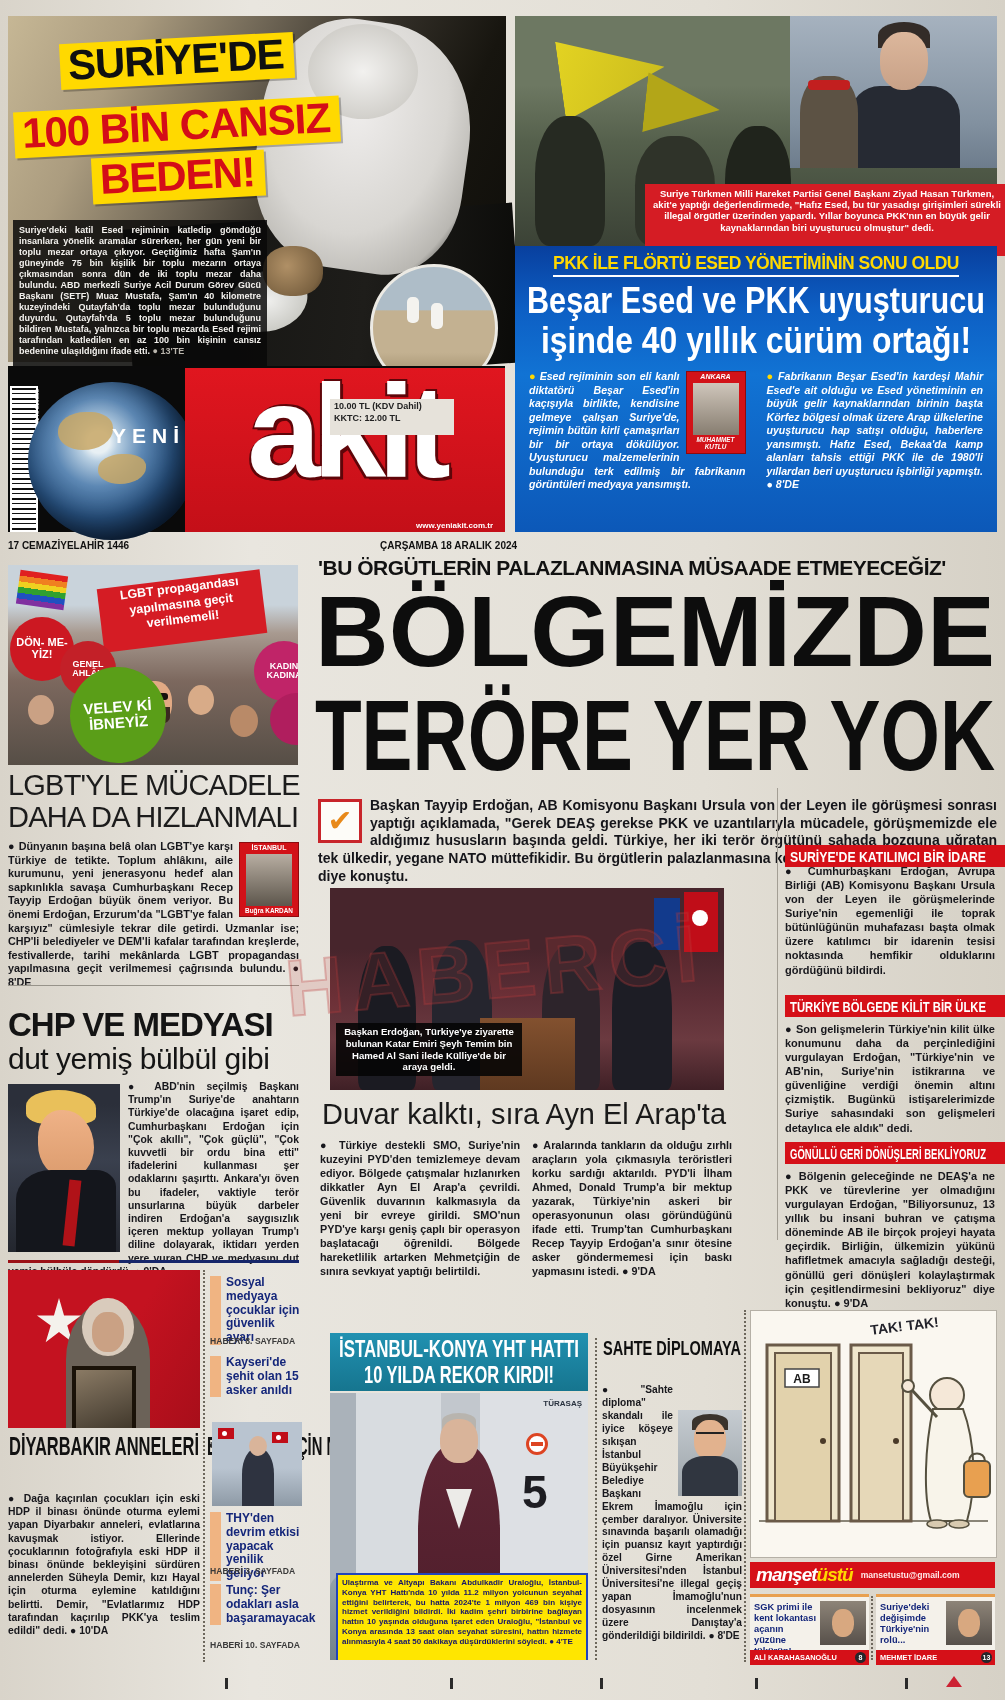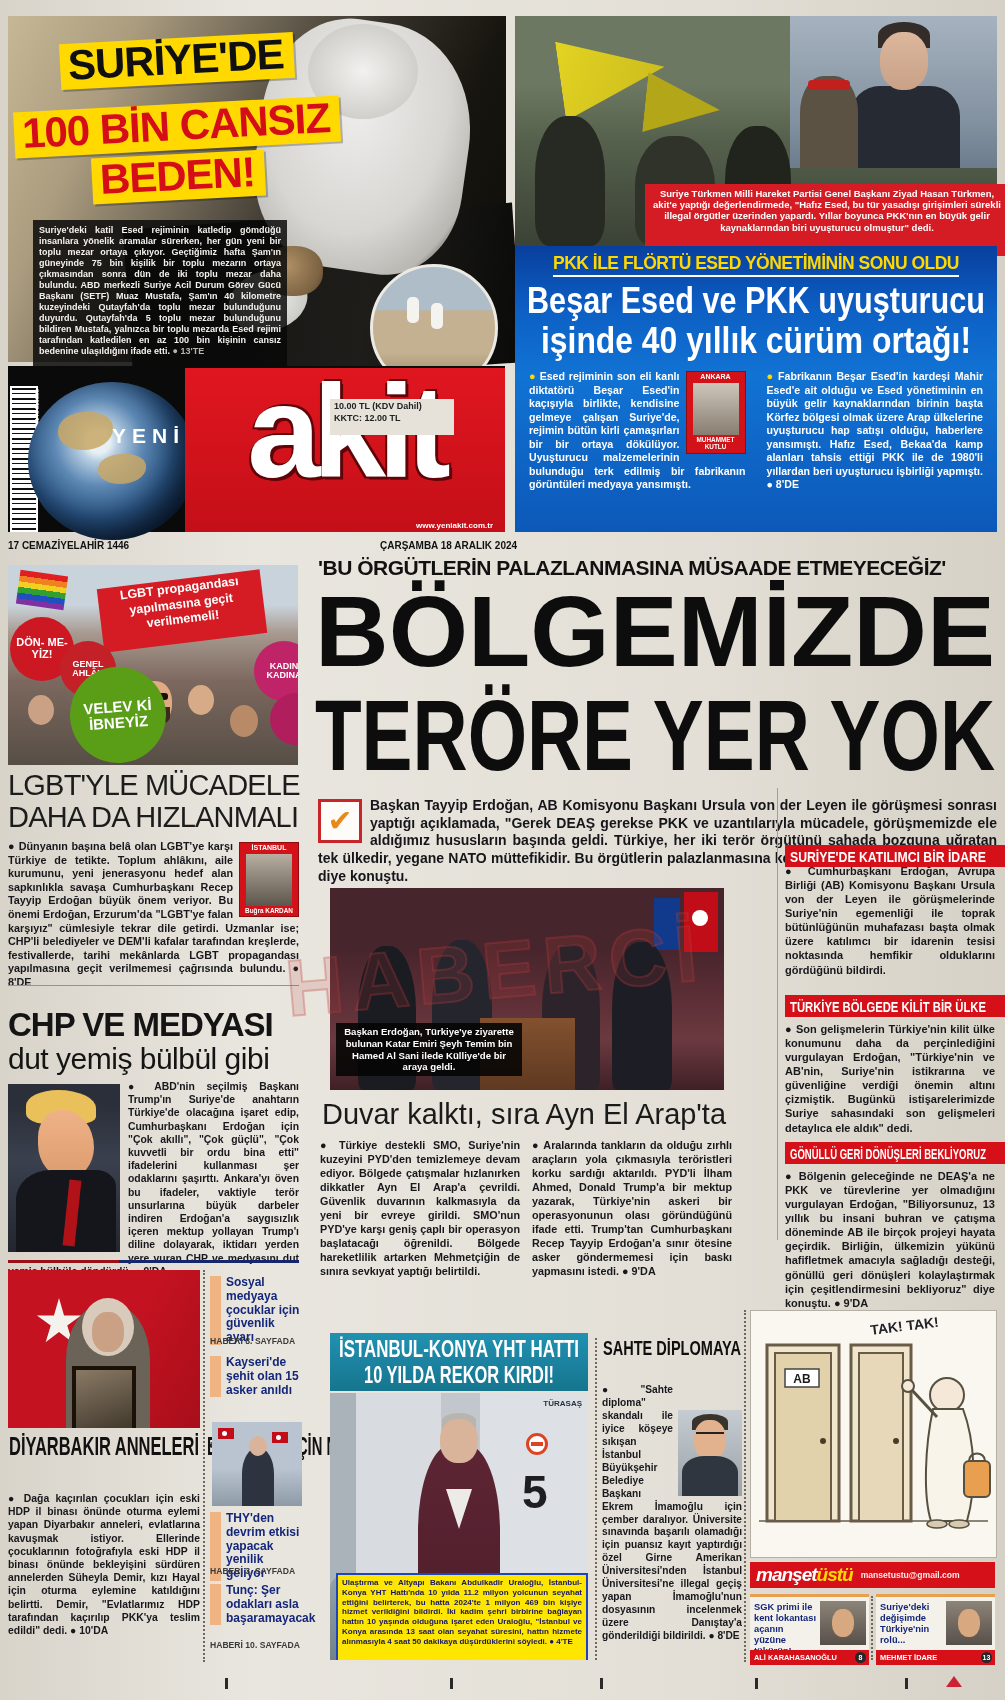--- a/index.html
+++ b/index.html
@@ -21,21 +21,21 @@
   .glove{left:220px;top:255px;width:80px;height:60px;border-radius:50%;background:radial-gradient(#efefed,#c6c6c0 80%);transform:rotate(-15deg);}
   .inset-circle{left:362px;top:248px;width:122px;height:122px;border-radius:50%;border:3px solid #eceae4;
     background:linear-gradient(180deg,#aebdc8 0 35%,#c3b191 36% 70%,#93815f 100%);overflow:hidden;}
   .tinyfig{width:12px;height:26px;background:#f4f3ef;border-radius:5px;position:absolute;}
   .hl-strip{position:absolute;transform:rotate(-3deg);background:#ffd900;padding:1px 10px 2px 8px;
     font-weight:900;letter-spacing:-1px;line-height:1.02;white-space:nowrap;box-shadow:2px 2px 0 rgba(0,0,0,.25);}
   #syria-h1{left:52px;top:22px;font-size:42px;color:#101010;}
   #syria-h2{left:6px;top:88px;font-size:42px;color:#d40d18;}
   #syria-h3{left:84px;top:138px;font-size:42px;color:#d40d18;}
   #syria-body{left:5px;top:204px;width:242px;height:140px;background:rgba(8,8,8,.84);color:#f4f2ee;
-    padding:5px 6px;font-size:9px;font-weight:700;line-height:1.22;margin-left:20px;}
+    padding:5px 6px;font-size:9px;font-weight:700;line-height:1.22;}
   #syria-ref{color:#b9b5ad;font-weight:700;}
 
   
   #pkk-photo{left:515px;top:16px;width:482px;height:230px;background:linear-gradient(180deg,#6d7862 0 30%,#55604c 55%,#3b4236 100%);}
   .flag{position:absolute;clip-path:polygon(0 0,100% 50%,0 100%);}
   #flag1{left:45px;top:18px;width:105px;height:80px;background:linear-gradient(120deg,#e3d322,#c9ba1d);transform:rotate(-8deg);}
   #flag2{left:130px;top:60px;width:75px;height:60px;background:#b3a618;transform:rotate(6deg);}
   .fighter{position:absolute;border-radius:45% 45% 20% 20%;background:#262a22;}
   #assad-box{left:275px;top:0;width:207px;height:152px;background:linear-gradient(180deg,#a6b2bf,#8291a0 70%,#6d7c8c);}
   #assad-hair{left:88px;top:6px;width:52px;height:26px;border-radius:50% 50% 0 0;background:#332c28;}
@@ -43,21 +43,21 @@
   #assad-suit{left:60px;top:70px;width:110px;height:82px;border-radius:30px 30px 0 0;background:#262a33;}
   #bandana-man{left:10px;top:60px;width:58px;height:92px;border-radius:40% 40% 0 0;background:#5c5244;}
   #bandana{left:18px;top:64px;width:42px;height:10px;background:#c21f1f;border-radius:4px;}
   #pkk-caption{left:645px;top:184px;width:352px;height:64px;background:#d51c24;color:#fff;
     padding:4px 6px;font-size:9.5px;font-weight:700;line-height:1.18;text-align:center;}
   #pkk-blue{left:515px;top:246px;width:482px;height:286px;
     background:linear-gradient(180deg,#083f9e 0,#0d5fc4 22%,#1173d4 45%,#0c58b8 100%);}
   #pkk-kicker{margin:7px auto 2px;text-align:center;}
   #pkk-kicker span{display:inline-block;color:#ffd800;font-weight:900;font-size:17.5px;letter-spacing:-0.5px;border-bottom:2px solid #fff;padding-bottom:1px;}
   .pkk-hline{display:block;margin:0 auto;}
-  #pkk-cols{display:flex;gap:21px;padding:6px 14px 0;}
+  #pkk-cols{display:flex;gap:21px;padding:6px 14px 0;font-style:italic;}
   .pkk-col{flex:1;color:#fff;font-size:10.6px;font-weight:700;line-height:1.28;text-align:justify;}
   .ybullet{color:#ffd800;font-size:11px;margin-right:3px;}
   .reporter{float:right;width:58px;margin:2px 0 2px 6px;background:#d21218;border:1px solid #8d0a0e;text-align:center;color:#fff;}
   .reporter .rcity{font-size:7px;font-weight:900;padding:1px 0;}
   .reporter .rphoto{width:46px;height:52px;margin:0 auto;background:linear-gradient(#cfc6bb,#877d70);}
   .reporter .rname{font-size:6.4px;font-weight:900;line-height:1.15;padding:1px 0 2px;}
 
   
   #mast-black{left:8px;top:366px;width:497px;height:166px;background:#0a0a0a;overflow:hidden;}
   #barcode{left:2px;top:20px;width:24px;height:142px;background:repeating-linear-gradient(180deg,#111 0 2px,#fff 2px 5px,#111 5px 6px,#fff 6px 10px);border:2px solid #fff;}

